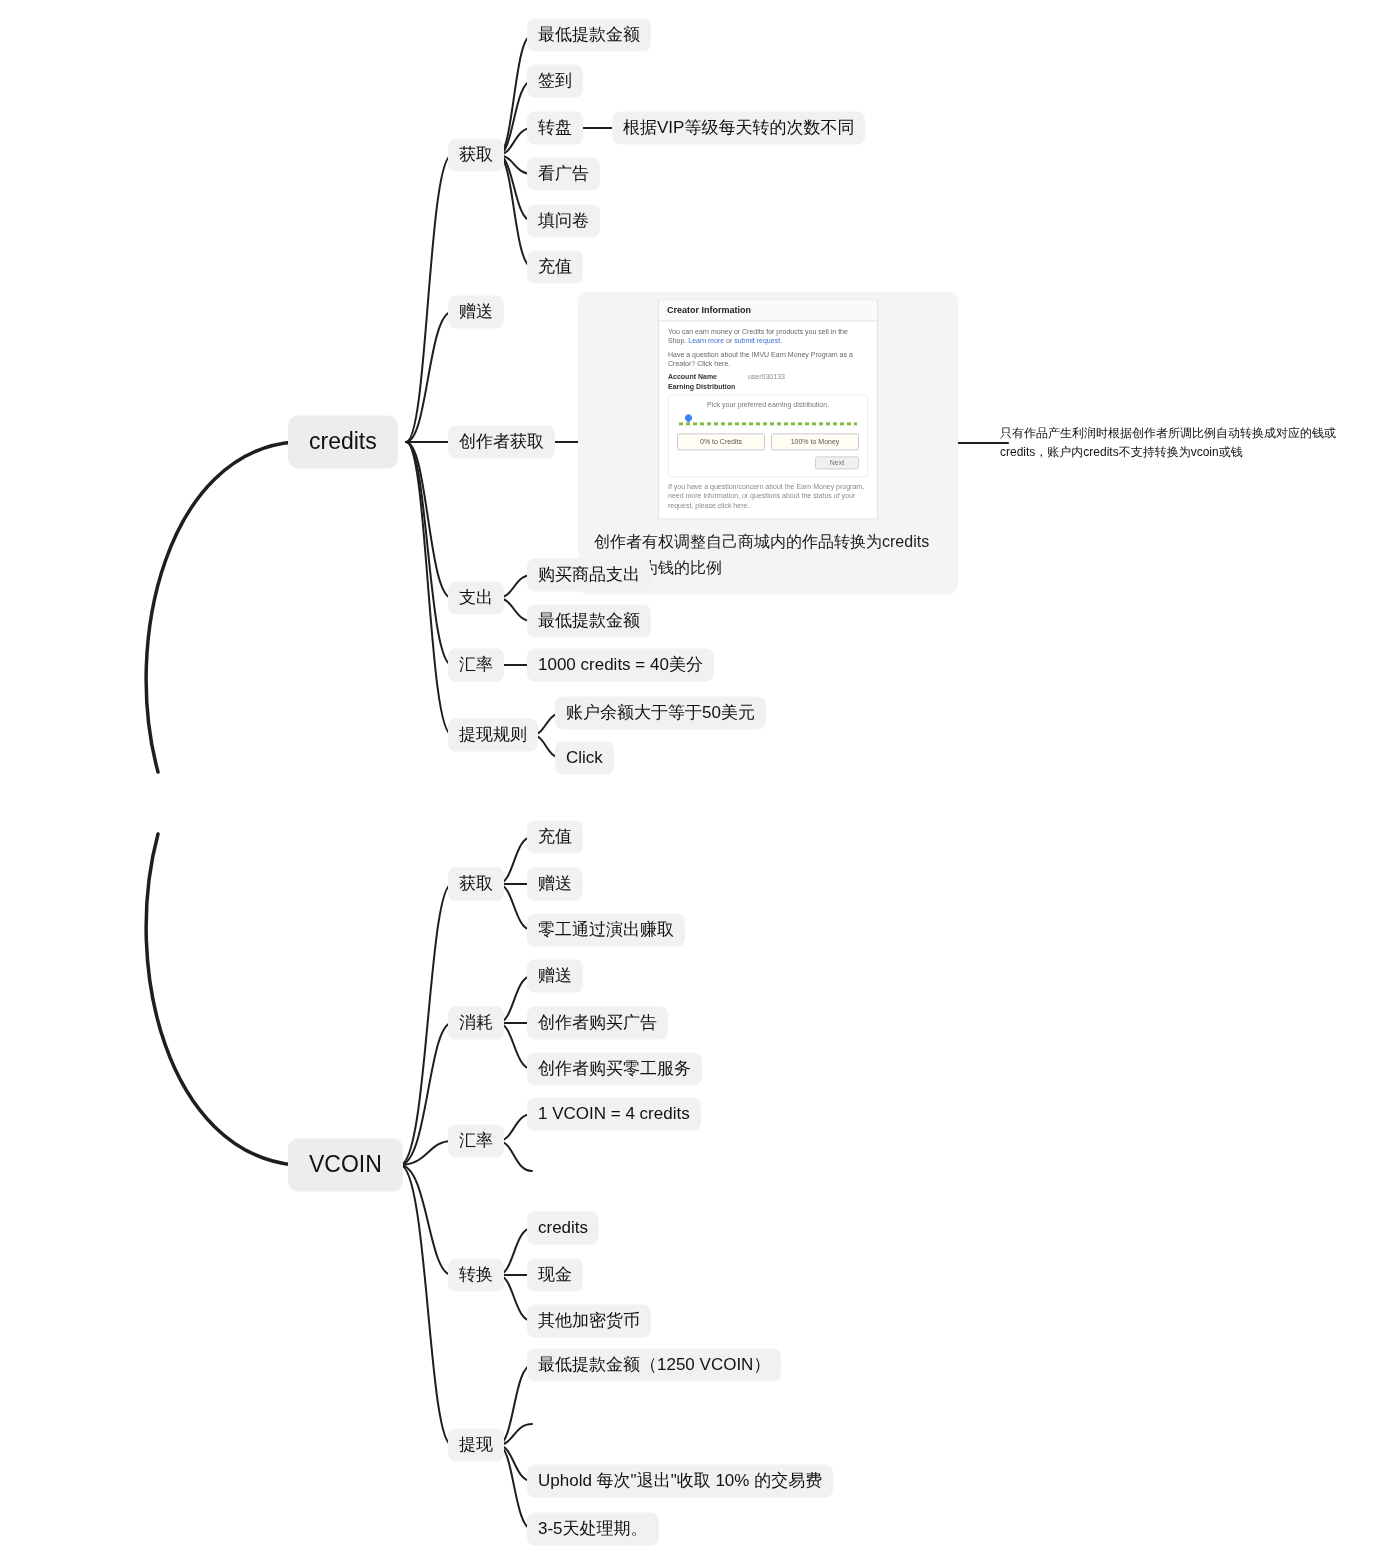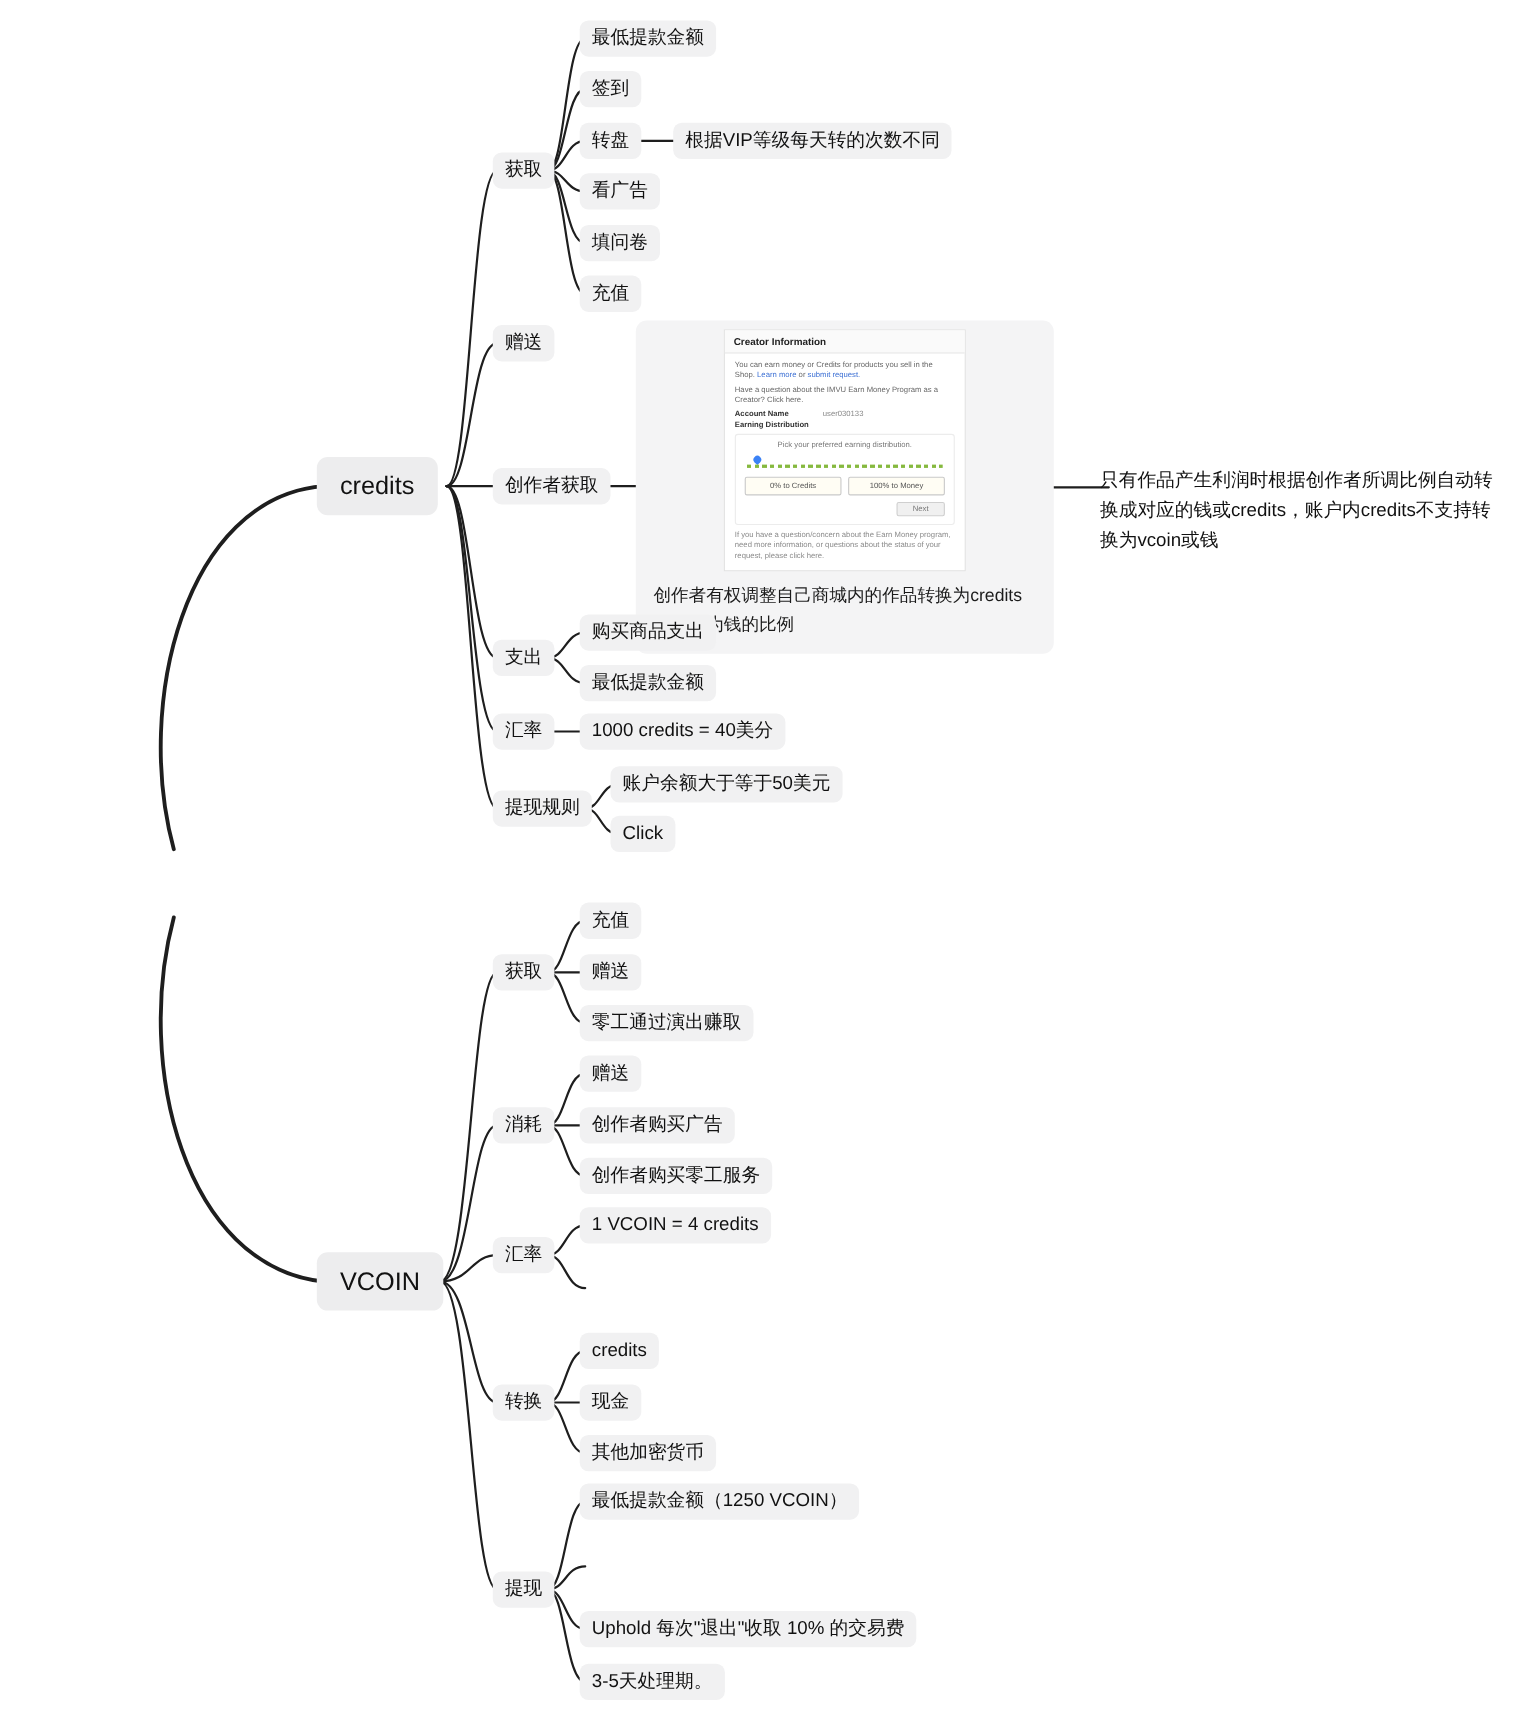--- a/index.html
+++ b/index.html
@@ -17,21 +17,21 @@
     background:#f1f1f2; border-radius:8px; padding:5px 11px;
     font-size:17px; line-height:1.35; white-space:nowrap; z-index:2;
   }
   .node.branch { font-size:23px; padding:11px 21px; border-radius:10px; background:#ededee; }
   .node.root {
     background:#e8252d; color:#ffffff; font-size:31px; font-weight:bold;
     padding:17px 32px; border-radius:12px; letter-spacing:2px;
   }
   .node.wrap { white-space:normal; width:360px; line-height:1.6; }
   .node.plain { background:transparent; border-radius:0; padding:0; }
-  .note-right { width:368px; font-size:17px; line-height:1.55;margin-top:21px; }
+  .note-right { width:368px; font-size:12px; line-height:1.55; }
 
   .creator-panel {
     position:absolute; left:578px; top:443px; transform:translateY(-50%);
     width:380px; background:#f4f4f5; border-radius:10px; z-index:2;
     padding:8px 0 14px 0;
   }
   .mini {
     width:220px; margin:0 auto; background:#ffffff; border:1px solid #e2e2e2;
     font-size:7px; color:#666; box-sizing:border-box;
   }

